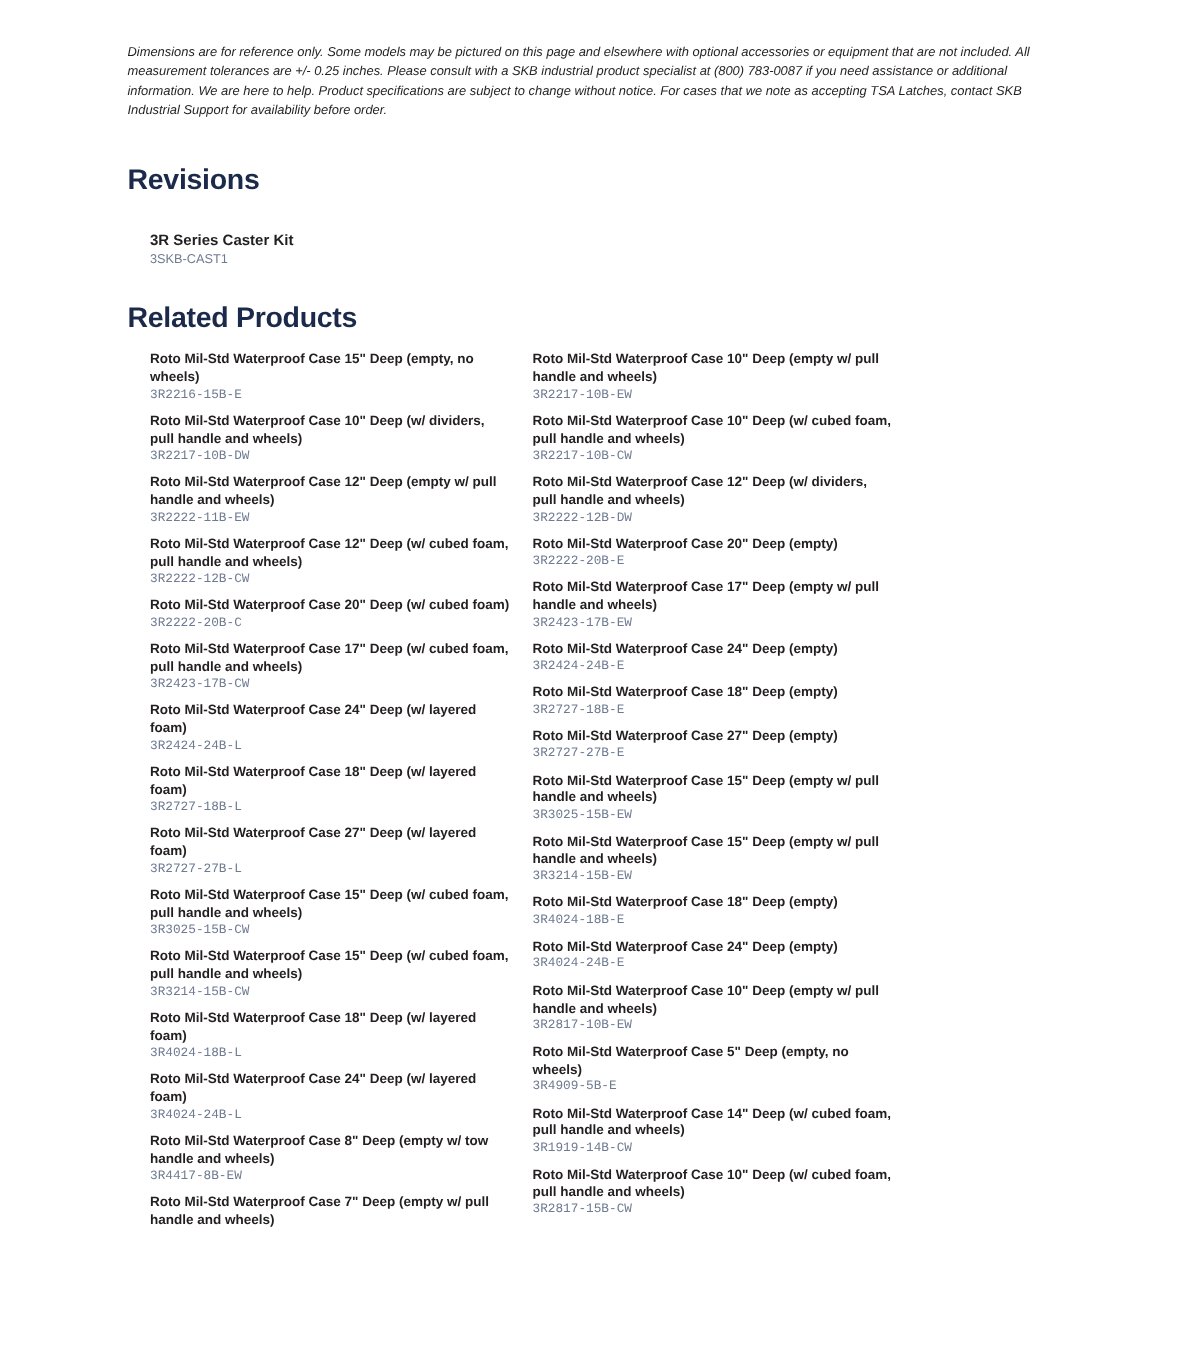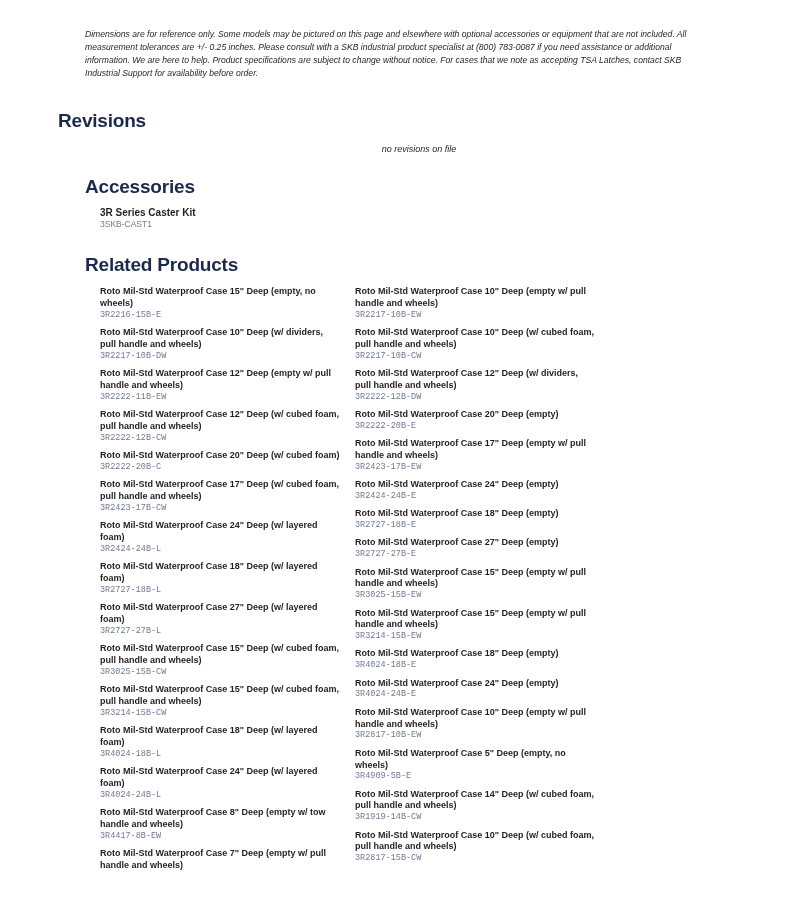--- a/index.html
+++ b/index.html
@@ -55,21 +55,21 @@
     font-weight: bold;
     color: #1b2a4a;
     margin: 0;
     padding: 0;
     letter-spacing: -0.2px;
   }
 
   .revisions-block {
     margin: 30px 0 12px 0;
     position: relative;
-    padding-left: 58px;
+    padding-left: 85px;
   }
   .revisions-note {
     font-size: 9px;
     font-style: italic;
     color: #231f20;
     text-align: center;
     margin-top: 12px;
     padding-right: 20px;
   }
 
@@ -130,25 +130,23 @@
 </head>
 <body>
 
 <div class="page">
 
 
   <div class="disclaimer">Dimensions are for reference only. Some models may be pictured on this page and elsewhere with optional accessories or equipment that are not included. All measurement tolerances are +/- 0.25 inches. Please consult with a SKB industrial product specialist at (800) 783-0087 if you need assistance or additional information. We are here to help. Product specifications are subject to change without notice. For cases that we note as accepting TSA Latches, contact SKB Industrial Support for availability before order.</div>
 
   <div class="revisions-block">
     <h2 class="section-title">Revisions</h2>
-    <div class="revisions-note">no revisions on file</div>
   </div>
 
   <div class="accessories-block">
-    <h2 class="section-title">Accessories</h2>
     <div class="accessory-item">
       <div class="accessory-name">3R Series Caster Kit</div>
       <div class="accessory-sku">3SKB-CAST1</div>
     </div>
   </div>
 
   <div class="related-block">
     <h2 class="section-title">Related Products</h2>
     <div class="related-grid">
 

